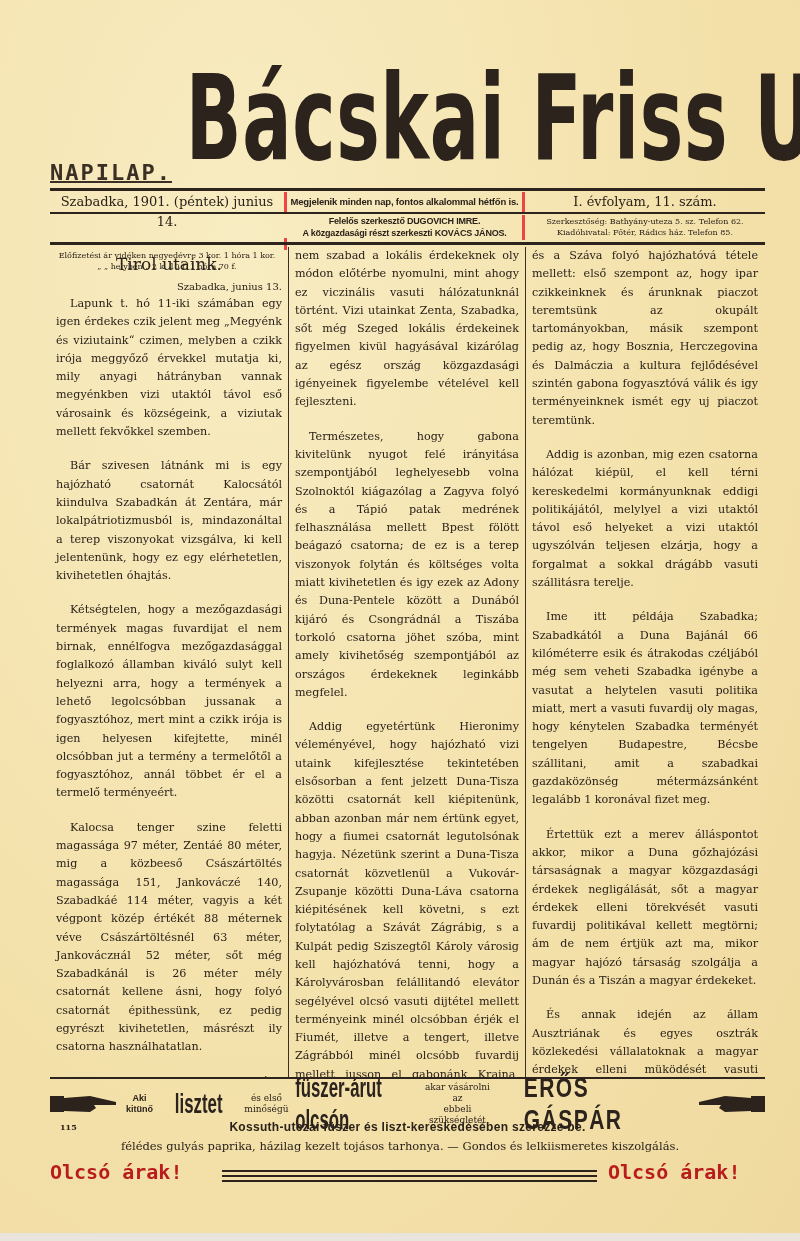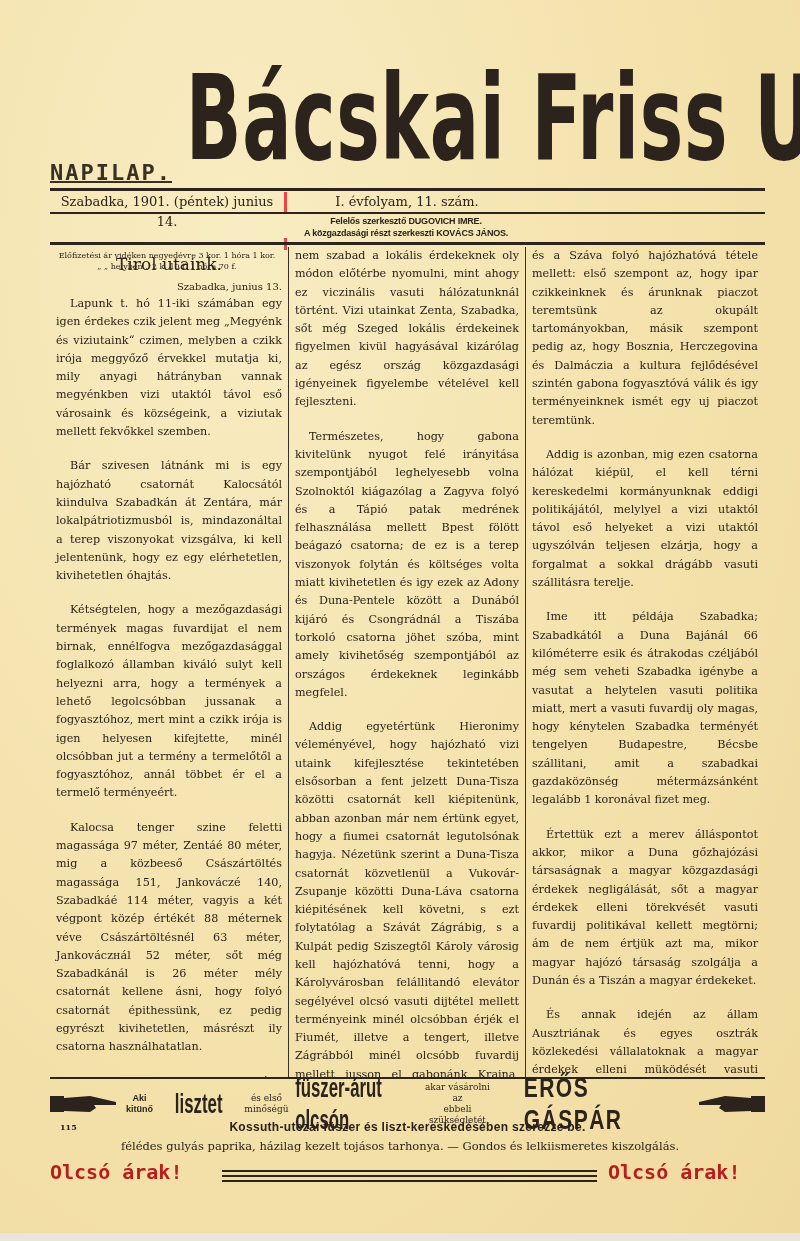--- a/index.html
+++ b/index.html
@@ -65,31 +65,36 @@
 <div class="page">
 
   <div class="masthead-wrap">
     <div class="masthead" style="left:215px;width:715px;transform:scaleX(0.62);">Bácskai Friss Ujság</div>
   </div>
   <div class="napilap">NAPILAP.</div>
 
   <div class="rule-thick" style="top:188px;"></div>
   <div class="hdr-row" style="top:192px;height:20px;">
     <div class="hdr-cell c1 big-info">Szabadka, 1901. (péntek) junius 14.</div>
+    <div class="hdr-cell c2 cond" style="line-height:20px;">Megjelenik minden nap, fontos alkalommal hétfőn is.</div>
     <div class="hdr-cell c3 big-info">I. évfolyam, 11. szám.</div>
   </div>
   <div class="rule-thick" style="top:212px;height:2px;"></div>
   <div class="hdr-row" style="top:215px;height:25px;">
     <div class="hdr-cell c1 small-info" style="padding-top:12px;margin-top:23px;">
       <div>Előfizetési ár vidéken negyedévre 3 kor. 1 hóra 1 kor.</div>
       <div>„ „ helyben „ 2 k. 10 f. 1 hóra 70 f.</div>
     </div>
     <div class="hdr-cell c2 cond" style="font-size:9px;line-height:12px;">
       <div>Felelős szerkesztő DUGOVICH IMRE.</div>
       <div>A közgazdasági részt szerkeszti KOVÁCS JÁNOS.</div>
+    </div>
+    <div class="hdr-cell c3 small-info" style="padding-top:1px;">
+      <div>Szerkesztőség: Bathyány-uteza 5. sz. Telefon 62.</div>
+      <div>Kiadóhivatal: Főtér, Rádics ház. Telefon 85.</div>
     </div>
   </div>
   <div class="rule-thick" style="top:242px;"></div>
 
   <div class="columns">
     <div class="col">
       <div class="art-title">Tirol utaink.</div>
       <div class="dateline">Szabadka, junius 13.</div>
       <p>Lapunk t. hó 11-iki számában egy igen érdekes czik jelent meg „Megyénk és viziutaink“ czimen, melyben a czikk irója meggyőző érvekkel mutatja ki, mily anyagi hátrányban vannak megyénkben vizi utaktól távol eső városaink és községeink, a viziutak mellett fekvőkkel szemben.</p>
       <p>Bár szivesen látnánk mi is egy hajózható csatornát Kalocsától kiindulva Szabadkán át Zentára, már lokalpátriotizmusból is, mindazonáltal a terep viszonyokat vizsgálva, ki kell jelentenünk, hogy ez egy elérhetetlen, kivihetetlen óhajtás.</p>

